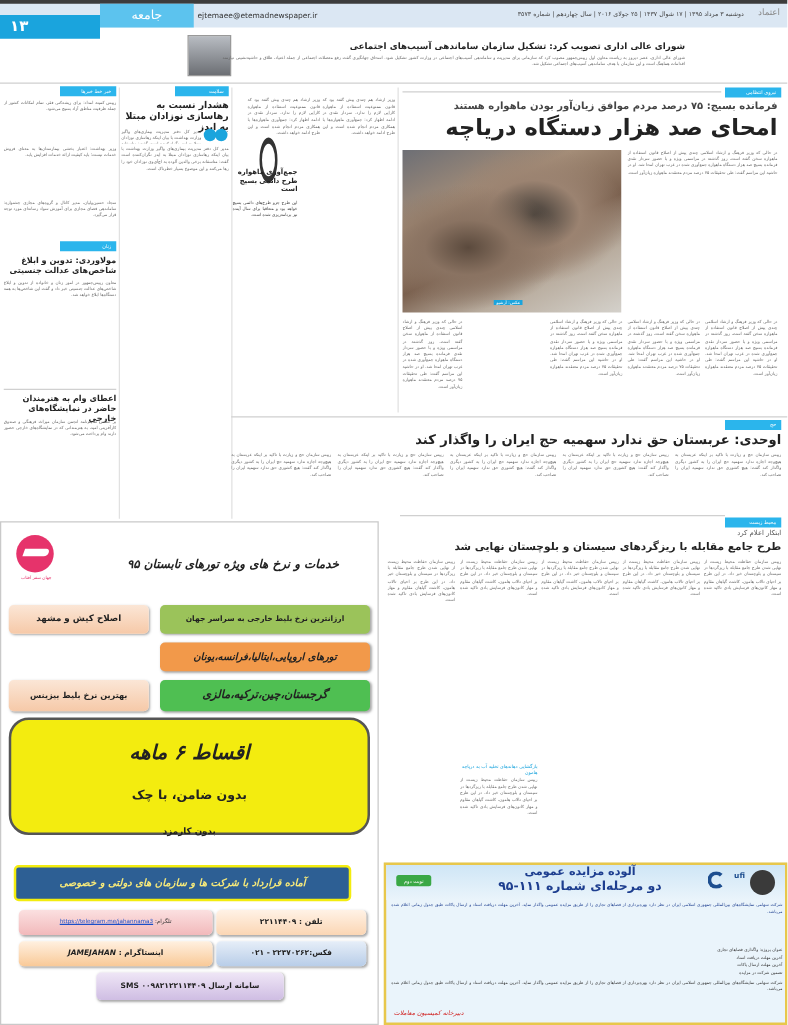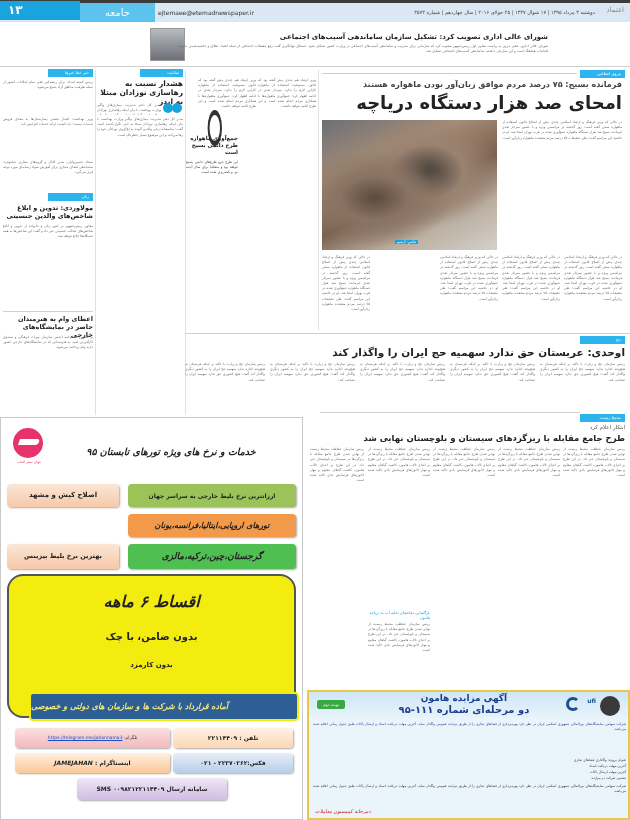--- a/index.html
+++ b/index.html
@@ -2,21 +2,21 @@
 <html><head>
 <meta charset="utf-8">
 <style>
 *{box-sizing:border-box;margin:0;padding:0}
 html,body{width:630px;height:820px;background:#fff;overflow:hidden}
 body{font-family:"DejaVu Sans",sans-serif;position:relative;color:#222}
 .abs{position:absolute}
 .rtl{direction:rtl}
 
 #hdr{left:0;top:0;width:630px;height:22px;background:#dbe7f3;border-top:3px solid #3c3c3c}
-#pageno{left:0;top:1px;width:80px;height:19px;background:#1aa4dd;color:#fff;font-size:12px;font-weight:bold;padding-left:8px;line-height:19px}
+#pageno{left:0;top:12px;width:80px;height:19px;background:#1aa4dd;color:#fff;font-size:12px;font-weight:bold;padding-left:8px;line-height:19px}
 #section{left:80px;top:3px;width:75px;height:19px;background:#5cc3ee;color:#fff;font-size:10px;text-align:center;line-height:19px}
 #email{left:158px;top:3px;height:19px;line-height:19px;font-size:6px;color:#333}
 #dateline{right:35px;top:3px;height:19px;line-height:19px;font-size:5px;color:#444}
 #logo{right:6px;top:6px;font-size:7px;color:#888}
 
 .lead-title{font-size:7px;font-weight:bold;right:82px;top:33px;width:380px;text-align:right}
 .lead-body{right:82px;top:44px;width:370px;font-size:3.4px;line-height:5px;color:#555;text-align:justify}
 .photo{left:150px;top:28px;width:35px;height:33px;background:linear-gradient(#b8bcc2,#6c6f74);border:1px solid #999}
 
 .tag{background:#2bb5ec;color:#fff;font-size:4px;height:8px;line-height:8px;padding:0 4px;text-align:right}
@@ -79,21 +79,21 @@
 <div class="abs txt" style="left:97px;top:103px;width:64px;height:12px;overflow:hidden">مدیر کل دفتر مدیریت بیماری‌های واگیر وزارت بهداشت با بیان اینکه رهاسازی نوزادان مبتلا به ایدز نگران‌کننده است گفت: متاسفانه برخی والدین آلوده به اچ‌آی‌وی نوزادان خود را رها می‌کنند و این موضوع بسیار خطرناک است.</div>
 <div class="abs txt" style="left:97px;top:117px;width:86px;height:290px;overflow:hidden">مدیر کل دفتر مدیریت بیماری‌های واگیر وزارت بهداشت با بیان اینکه رهاسازی نوزادان مبتلا به ایدز نگران‌کننده است گفت: متاسفانه برخی والدین آلوده به اچ‌آی‌وی نوزادان خود را رها می‌کنند و این موضوع بسیار خطرناک است.</div>
 
 <div class="abs vrule" style="left:95px;top:70px;height:345px"></div>
 <div class="abs tag" style="left:48px;top:69px;width:45px">خبر خط خبرها</div>
 <div class="abs txt" style="left:3px;top:80px;width:90px;height:36px;overflow:hidden">رییس کمیته امداد: برای ریشه‌کنی فقر، تمام امکانات کشور از جمله ظرفیت مناطق آزاد بسیج می‌شود.</div>
 <div class="abs txt" style="left:3px;top:117px;width:90px;height:42px;overflow:hidden">وزیر بهداشت: اعتبار بخشی بیمارستان‌ها به معنای فروش خدمات نیست؛ باید کیفیت ارائه خدمات افزایش یابد.</div>
 <div class="abs txt" style="left:3px;top:160px;width:90px;height:32px;overflow:hidden">سجاد حسین‌ولیان، مدیر کانال و گروه‌های مجازی جشنواره: ساماندهی فضای مجازی برای آموزش سواد رسانه‌ای مورد توجه قرار می‌گیرد.</div>
 
 <div class="abs tag" style="left:48px;top:193px;width:45px">زنان</div>
-<div class="abs hl" style="left:3px;top:204px;width:90px;font-size:6.5px;line-height:8px">مولاوردی: تدوین و ابلاغ شاخص‌های والدین جنسیتی</div>
+<div class="abs hl" style="left:3px;top:204px;width:90px;font-size:6.5px;line-height:8px">مولاوردی: تدوین و ابلاغ شاخص‌های عدالت جنسیتی</div>
 <div class="abs txt" style="left:3px;top:224px;width:90px;height:85px;overflow:hidden">معاون رییس‌جمهور در امور زنان و خانواده از تدوین و ابلاغ شاخص‌های عدالت جنسیتی خبر داد و گفت این شاخص‌ها به همه دستگاه‌ها ابلاغ خواهد شد.</div>
 <div class="abs rule" style="left:3px;top:311px;width:90px"></div>
 
 <div class="abs hl" style="left:3px;top:315px;width:90px;font-size:6.5px;line-height:8px">اعطای وام به هنرمندان حاضر در نمایشگاه‌های خارجی</div>
 <div class="abs txt" style="left:3px;top:335px;width:90px;height:75px;overflow:hidden">بر اساس تفاهم‌نامه انجمن سازمان میراث فرهنگی و صندوق کارآفرینی امید، به هنرمندانی که در نمایشگاه‌های خارجی حضور دارند وام پرداخت می‌شود.</div>
 
 <div class="abs rule" style="left:185px;top:333px;width:445px"></div>
 <div class="abs tag" style="right:5px;top:336px;width:45px">حج</div>
 <div class="abs hl" style="right:5px;top:346px;width:440px;font-size:10.5px">اوحدی: عربستان حق ندارد سهمیه حج ایران را واگذار کند</div>
 <div class="abs txt" style="right:5px;top:362px;width:85px;height:46px;overflow:hidden">رییس سازمان حج و زیارت با تاکید بر اینکه عربستان به هیچ‌وجه اجازه ندارد سهمیه حج ایران را به کشور دیگری واگذار کند گفت: هیچ کشوری حق ندارد سهمیه ایران را تصاحب کند.</div>
@@ -112,55 +112,55 @@
 <div class="abs txt" style="right:200px;top:447px;width:62px;height:160px;overflow:hidden">رییس سازمان حفاظت محیط زیست از نهایی شدن طرح جامع مقابله با ریزگردها در سیستان و بلوچستان خبر داد. در این طرح بر احیای تالاب هامون، کاشت گیاهان مقاوم و مهار کانون‌های فرسایش بادی تاکید شده است.</div>
 <div class="abs hl" style="right:200px;top:610px;width:62px;font-size:3.8px;line-height:5px;color:#1aa4dd;font-weight:normal">بازگشایی دهانه‌های تخلیه آب به دریاچه هامون</div>
 <div class="abs txt" style="right:200px;top:622px;width:62px;height:65px;overflow:hidden">رییس سازمان حفاظت محیط زیست از نهایی شدن طرح جامع مقابله با ریزگردها در سیستان و بلوچستان خبر داد. در این طرح بر احیای تالاب هامون، کاشت گیاهان مقاوم و مهار کانون‌های فرسایش بادی تاکید شده است.</div>
 <div class="abs txt" style="left:310px;top:447px;width:54px;height:240px;overflow:hidden">رییس سازمان حفاظت محیط زیست از نهایی شدن طرح جامع مقابله با ریزگردها در سیستان و بلوچستان خبر داد. در این طرح بر احیای تالاب هامون، کاشت گیاهان مقاوم و مهار کانون‌های فرسایش بادی تاکید شده است.</div>
 
 <div id="ad" class="abs">
   <div class="abs" style="left:12px;top:10px;width:30px;height:30px;border-radius:50%;background:#e6336b">
     <div class="abs" style="left:6px;top:11px;width:20px;height:6px;background:#fff;border-radius:0 6px 6px 0;transform:skewX(-20deg)"></div>
   </div>
   <div class="abs" style="left:8px;top:42px;width:40px;font-size:3.5px;color:#e6336b;text-align:center">جهان سفر آفتاب</div>
-  <div class="abs hl" style="left:70px;top:28px;width:200px;font-size:9.5px;text-align:center;font-style:italic">خدمات و نرخ های ویژه تورهای تابستان ۹۵</div>
+  <div class="abs hl" style="left:70px;top:28px;width:200px;font-size:9.5px;text-align:right;font-style:italic">خدمات و نرخ های ویژه تورهای تابستان ۹۵</div>
 
   <div class="btn" style="left:127px;top:66px;width:168px;height:23px;line-height:23px;font-size:6px;background:#9bc35a;color:#222">ارزانترین نرخ بلیط خارجی به سراسر جهان</div>
   <div class="btn" style="left:6px;top:66px;width:112px;height:23px;line-height:23px;font-size:7px;background:linear-gradient(#fbe6d6,#f6c9a8);color:#222">اصلاح کیش و مشهد</div>
   <div class="btn" style="left:127px;top:96px;width:168px;height:23px;line-height:23px;font-size:8px;background:#f2994a;color:#222;font-style:italic">تورهای اروپایی،ایتالیا،فرانسه،یونان</div>
   <div class="btn" style="left:6px;top:126px;width:112px;height:25px;line-height:25px;font-size:6.5px;background:linear-gradient(#fbe6d6,#f6c9a8);color:#222">بهترین نرخ بلیط بیزینس</div>
   <div class="btn" style="left:127px;top:126px;width:168px;height:25px;line-height:25px;font-size:9px;background:#4fbf52;color:#222;font-style:italic">گرجستان،چین،ترکیه،مالزی</div>
 
-  <div class="abs" style="left:6px;top:156px;width:289px;height:144px;background:#f3ec0f;border:2px solid #555;border-radius:16px">
+  <div class="abs" style="left:6px;top:156px;width:289px;height:94px;background:#f3ec0f;border:2px solid #555;border-radius:16px">
     <div class="abs hl" style="left:0;top:16px;width:100%;text-align:center;font-size:16px;font-style:italic">اقساط ۶ ماهه</div>
     <div class="abs hl" style="left:0;top:55px;width:100%;text-align:center;font-size:10px">بدون ضامن، با چک</div>
     <div class="abs hl" style="left:0;top:85px;width:100%;text-align:center;font-size:7px">بدون کارمزد</div>
   </div>
 
-  <div class="abs" style="left:28px;top:274px;width:270px;height:29px;background:#2d5f94;border:2px solid #f3ec0f;border-radius:4px;color:#f6e97a;font-size:8px;line-height:25px;text-align:left;direction:rtl;font-style:italic;font-weight:bold">آماده قرارداد با شرکت ها و سازمان های دولتی و خصوصی</div>
+  <div class="abs" style="left:10px;top:274px;width:270px;height:29px;background:#2d5f94;border:2px solid #f3ec0f;border-radius:4px;color:#f6e97a;font-size:8px;line-height:25px;text-align:center;direction:rtl;font-style:italic;font-weight:bold">آماده قرارداد با شرکت ها و سازمان های دولتی و خصوصی</div>
 
   <div class="btn" style="left:14px;top:310px;width:155px;height:20px;background:linear-gradient(#fbe0e0,#f2b9bb);font-size:4.5px;line-height:20px;font-weight:normal">
     <span style="color:#333">تلگرام:</span>
     <span style="color:#1b4fc9;text-decoration:underline;direction:ltr;display:inline-block">https://telegram.me/jahannama3</span>
   </div>
   <div class="btn" style="left:172px;top:310px;width:120px;height:20px;background:linear-gradient(#fff2e6,#fbd6b4);font-size:6px;line-height:20px">تلفن : ۲۲۱۱۴۴۰۹</div>
   <div class="btn" style="left:14px;top:335px;width:155px;height:20px;background:linear-gradient(#fff0e0,#f9c997);font-size:6px;line-height:20px">
     <span>اینستاگرام :</span>
     <span style="font-style:italic;direction:ltr;display:inline-block">JAMEJAHAN</span>
   </div>
   <div class="btn" style="left:172px;top:335px;width:120px;height:20px;background:linear-gradient(#e6eef8,#b8cde8);font-size:6px;line-height:20px">فکس:۲۲۳۷۰۲۶۲ - ۰۲۱</div>
   <div class="btn" style="left:76px;top:360px;width:150px;height:22px;background:linear-gradient(#efe6f6,#cfbde3);font-size:6px;line-height:22px">سامانه ارسال SMS ۰۰۹۸۲۱۲۲۱۱۴۴۰۹</div>
 </div>
 
 <div id="ad2" class="abs">
   <div class="abs" style="left:0;top:0;width:100%;height:28px;background:linear-gradient(#cfe6f6,#eaf4fb)"></div>
   <div class="abs" style="right:8px;top:4px;width:20px;height:20px;border-radius:50%;background:#3a3a3a"></div>
   <div class="abs" style="right:32px;top:5px;font-size:6px;color:#1d4e8f;font-weight:bold">ufi</div>
   <div class="abs" style="right:48px;top:5px;width:14px;height:14px;border-radius:50%;border:3px solid #1d4e8f;border-right-color:transparent"></div>
-  <div class="abs hl" style="left:80px;top:1px;width:150px;text-align:center;font-size:9px;color:#1d3e8f">آگهی مزایده هامون</div>
+  <div class="abs hl" style="left:80px;top:1px;width:150px;text-align:center;font-size:9px;color:#1d3e8f">آلوده مزایده عمومی</div>
   <div class="abs hl" style="left:80px;top:12px;width:150px;text-align:center;font-size:10px;color:#1d3e8f">دو مرحله‌ای شماره ۱۱۱-۹۵</div>
   <div class="abs" style="left:8px;top:8px;width:28px;height:9px;background:#3aa845;color:#fff;font-size:4px;line-height:9px;text-align:center;border-radius:2px">نوبت دوم</div>
   <div class="abs txt" style="left:4px;top:30px;width:313px;height:36px;overflow:hidden;color:#1d3e8f">شرکت سهامی نمایشگاه‌های بین‌المللی جمهوری اسلامی ایران در نظر دارد بهره‌برداری از فضاهای تجاری را از طریق مزایده عمومی واگذار نماید. آخرین مهلت دریافت اسناد و ارسال پاکات طبق جدول زمانی اعلام شده می‌باشد.</div>
   <div class="abs txt" style="left:4px;top:66px;width:313px;height:6px;color:#333">عنوان پروژه: واگذاری فضاهای تجاری</div>
   <div class="abs txt" style="left:4px;top:72px;width:313px;height:6px;color:#333">آخرین مهلت دریافت اسناد</div>
   <div class="abs txt" style="left:4px;top:78px;width:313px;height:6px;color:#333">آخرین مهلت ارسال پاکات</div>
   <div class="abs txt" style="left:4px;top:84px;width:313px;height:6px;color:#333">تضمین شرکت در مزایده</div>
   <div class="abs txt" style="left:4px;top:92px;width:313px;height:24px;overflow:hidden;color:#333">شرکت سهامی نمایشگاه‌های بین‌المللی جمهوری اسلامی ایران در نظر دارد بهره‌برداری از فضاهای تجاری را از طریق مزایده عمومی واگذار نماید. آخرین مهلت دریافت اسناد و ارسال پاکات طبق جدول زمانی اعلام شده می‌باشد.</div>
   <div class="abs" style="left:6px;top:116px;font-size:5px;color:#d0201f;font-style:italic;direction:rtl">دبیرخانه کمیسیون معاملات</div>
 </div>

